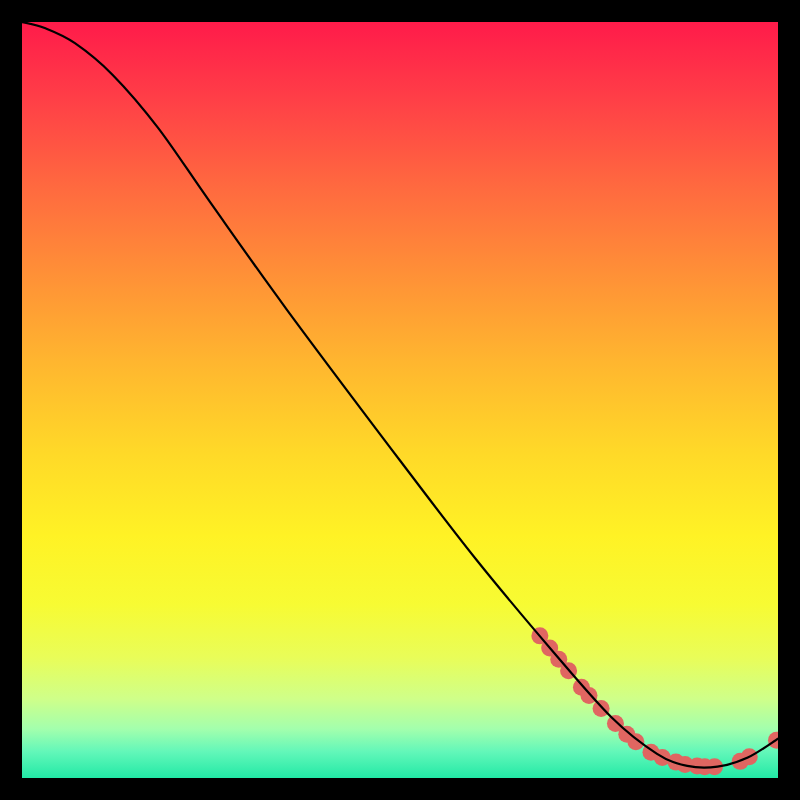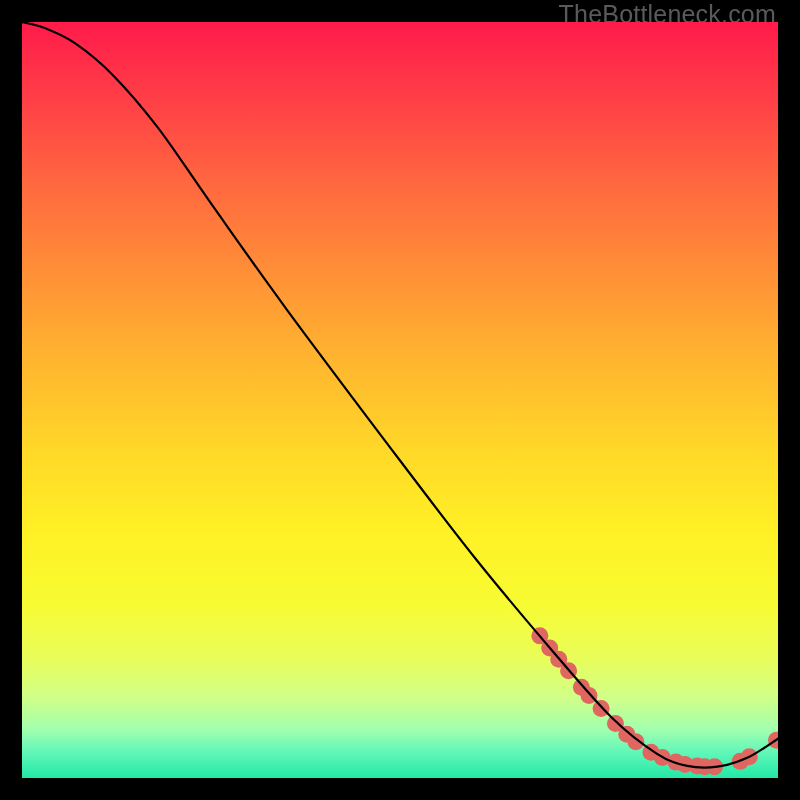--- a/index.html
+++ b/index.html
@@ -53,21 +53,20 @@
     position: absolute;
     left: 0; top: 0;
     width: 756px;
     height: 756px;
   }
 </style>
 </head>
 <body>
 
 <div class="frame">
-  <div class="watermark">TheBottleneck.com</div>
   <div class="plot">
     <svg class="curve" viewBox="0 0 756 756">
       <g id="dots-group">
           <circle cx="517.86" cy="613.87" r="8.5" fill="#e06661"></circle>
           <circle cx="527.69" cy="625.97" r="8.5" fill="#e06661"></circle>
           <circle cx="536.76" cy="637.31" r="8.5" fill="#e06661"></circle>
           <circle cx="546.59" cy="648.65" r="8.5" fill="#e06661"></circle>
           <circle cx="559.44" cy="665.28" r="8.5" fill="#e06661"></circle>
           <circle cx="567.00" cy="673.60" r="8.5" fill="#e06661"></circle>
           <circle cx="579.10" cy="686.45" r="8.5" fill="#e06661"></circle>

